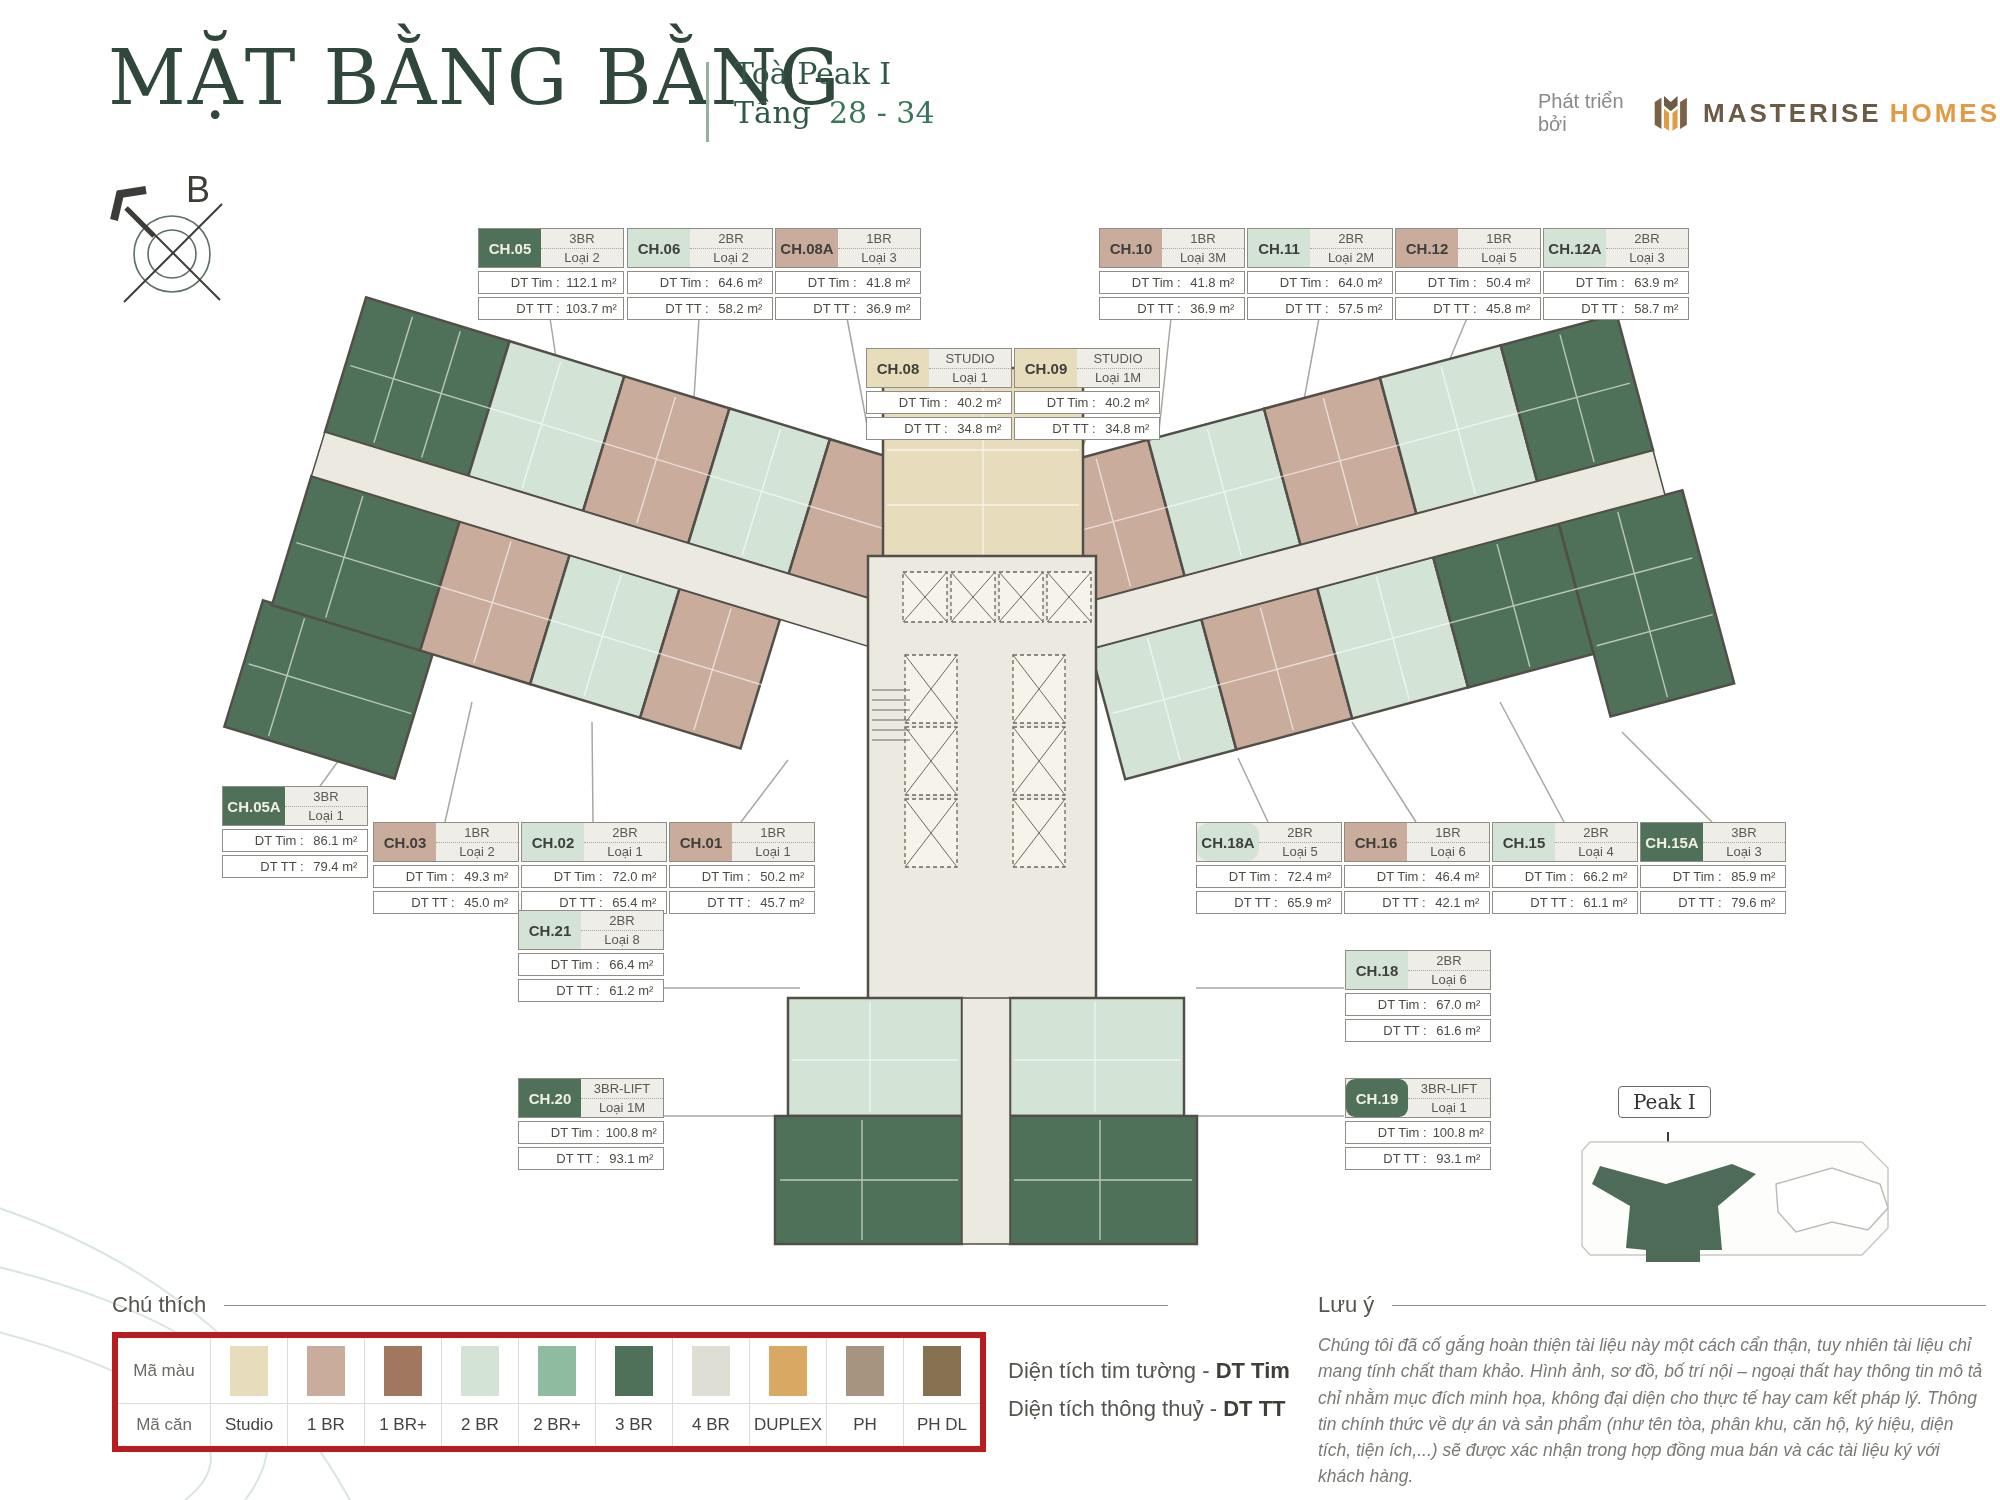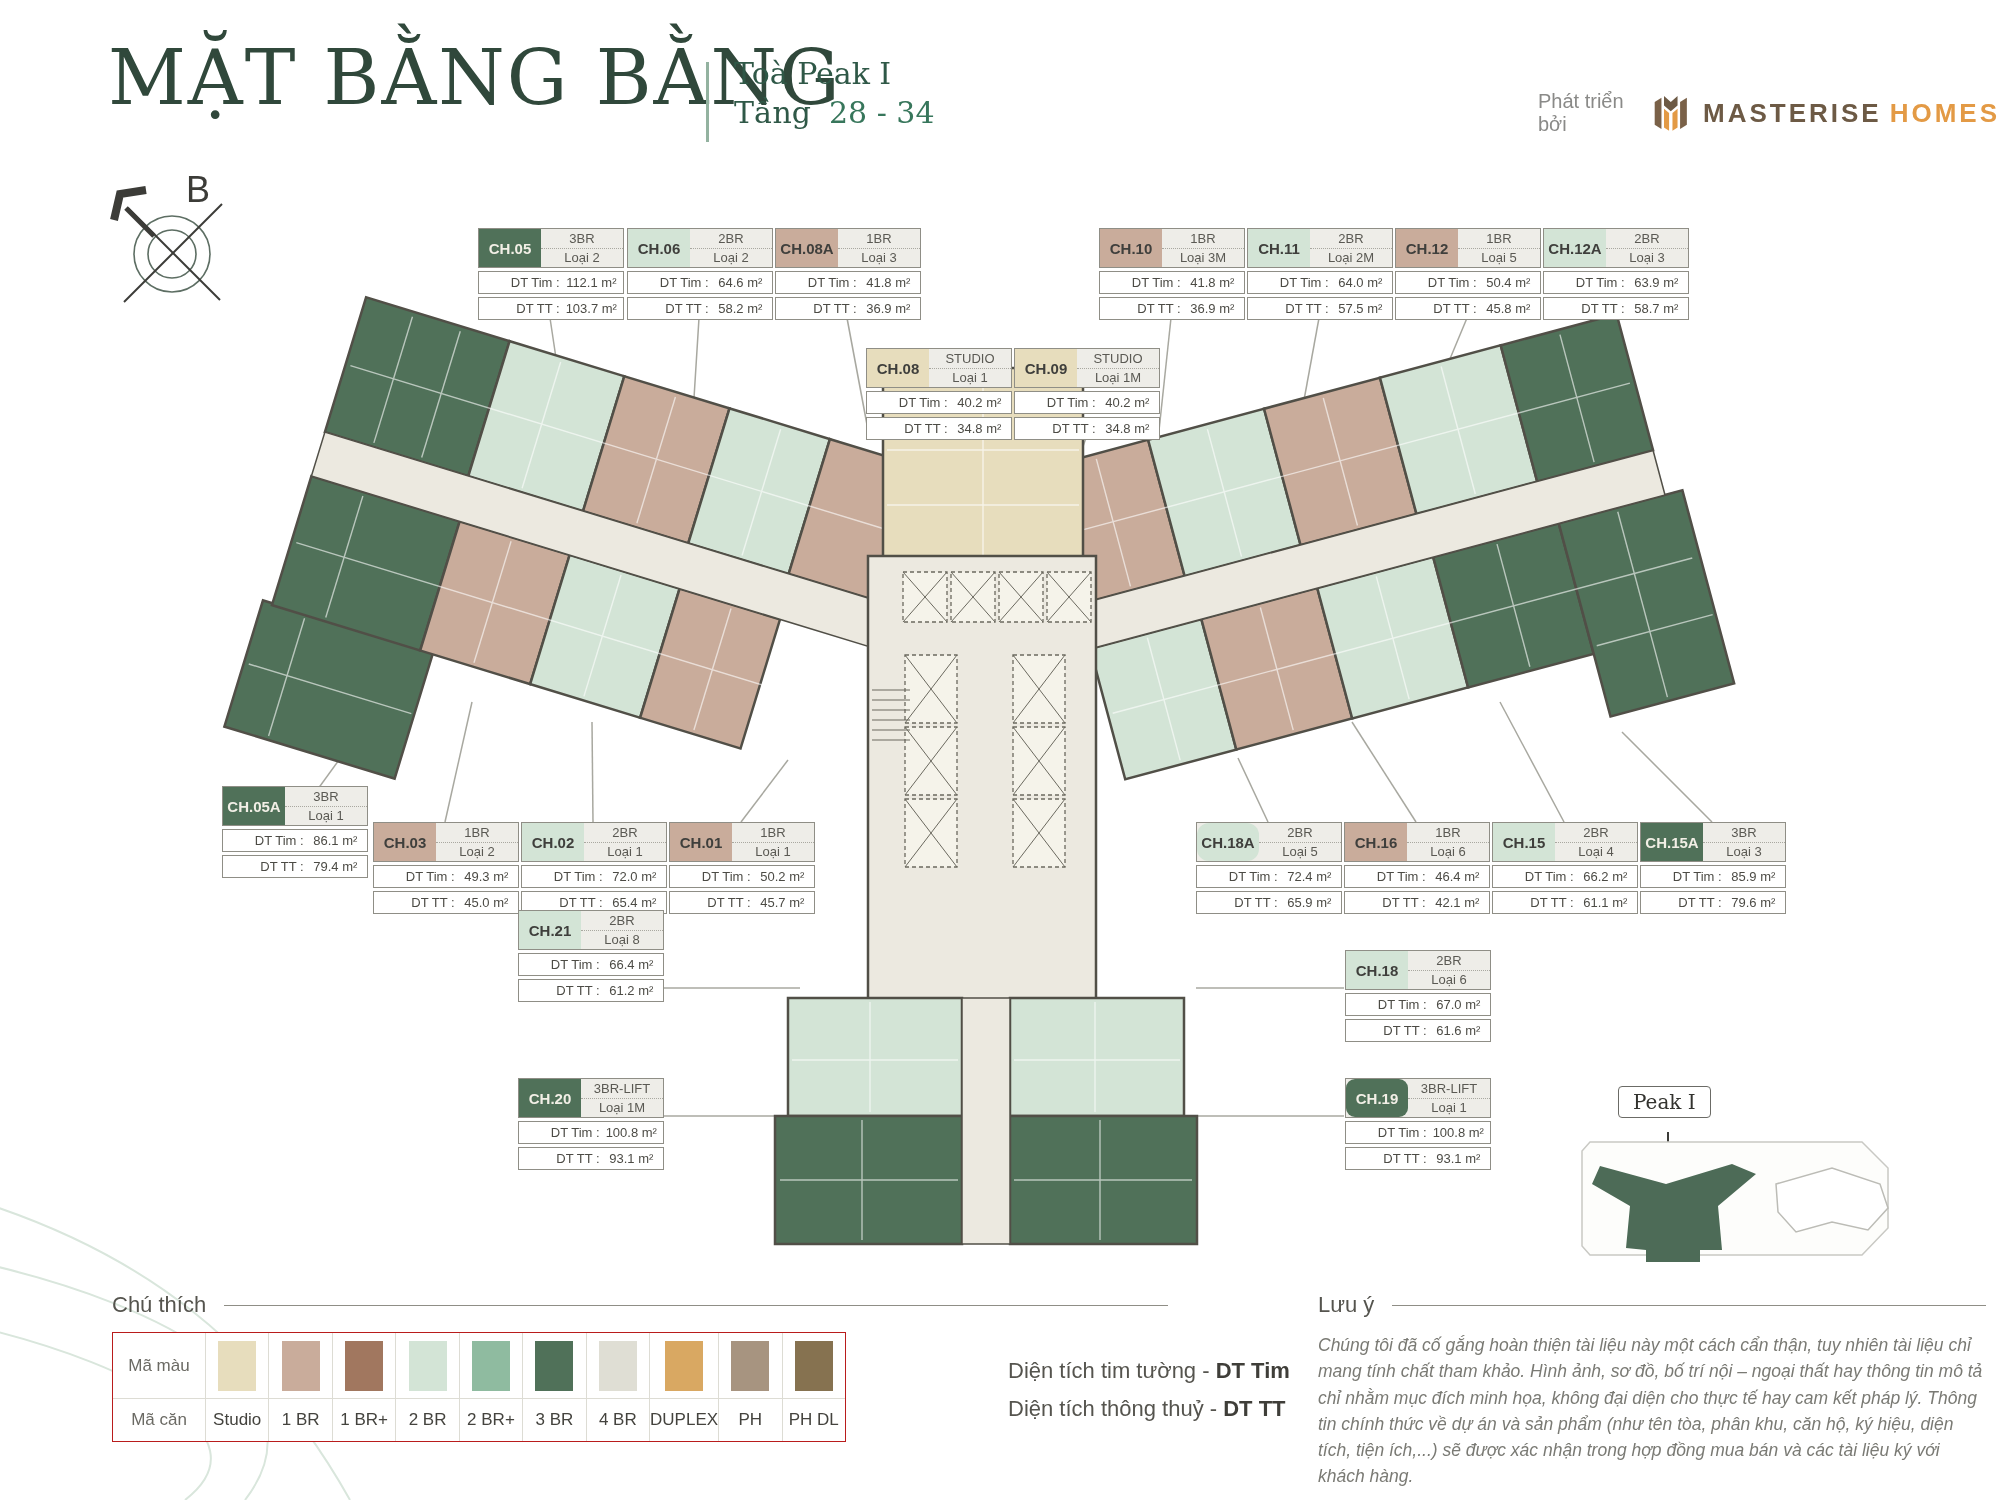--- a/index.html
+++ b/index.html
@@ -29,21 +29,21 @@
   .co-type-top{flex:1;display:flex;align-items:center;justify-content:center;border-bottom:1px dotted #a9a8a0;}
   .co-type-bot{flex:1;display:flex;align-items:center;justify-content:center;}
   .co-row{margin-top:3px;border:1px solid #8f8e86;background:#ffffff;height:23px;display:flex;
           align-items:center;font-size:13px;color:#4c4b45;box-sizing:border-box;}
   .co-lbl{width:56%;text-align:right;}
   .co-val{width:44%;text-align:center;}
   
   .legend{position:absolute;left:112px;top:1292px;width:1056px;z-index:3;}
   .legend-title-row,.note-title-row{display:flex;align-items:center;gap:18px;font-size:22px;color:#55544e;}
   .hrule{flex:1;height:1px;background:#8f8e86;}
-  .legend-table{display:flex;margin-top:14px;border:1px solid #b91c1c;background:#fff;width:734px;box-sizing:border-box;}
+  .legend-table{display:flex;margin-top:14px;border:6px solid #b91c1c;background:#fff;width:874px;box-sizing:border-box;}
   .legend-col{display:flex;flex-direction:column;border-right:1px solid #dddcd4;flex:1;}
   .legend-col:last-child{border-right:none;}
   .legend-col.labels{flex:0 0 92px;}
   .lg-cell{display:flex;align-items:center;justify-content:center;box-sizing:border-box;}
   .lg-cell.top{height:66px;border-bottom:1px solid #dddcd4;}
   .lg-cell.bot{height:42px;font-size:17px;color:#44433e;}
   .legend-col.labels .lg-cell{font-size:17px;color:#6b6a64;}
   .swatch{width:38px;height:50px;display:block;}
   
   .defs{position:absolute;left:1008px;top:1358px;font-size:22px;color:#55544e;z-index:3;}

